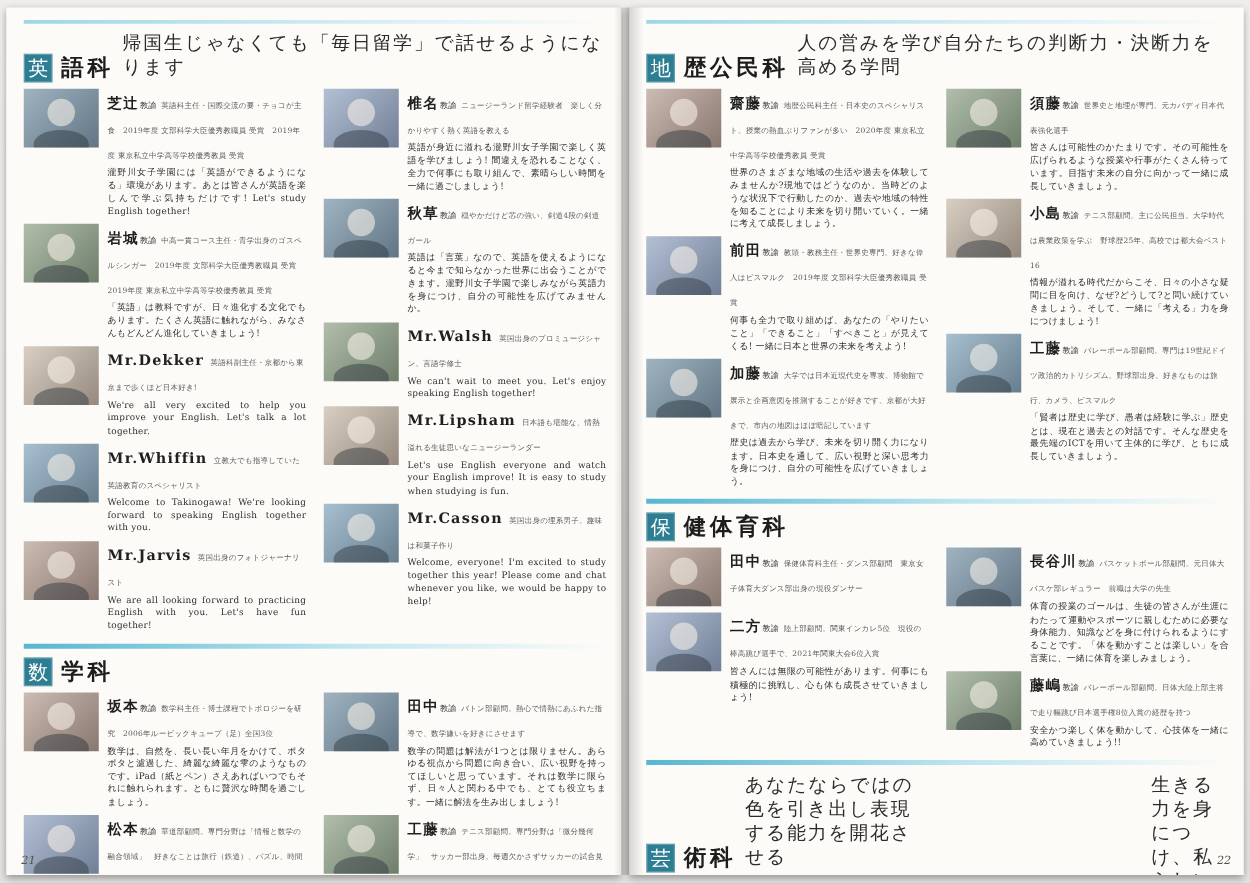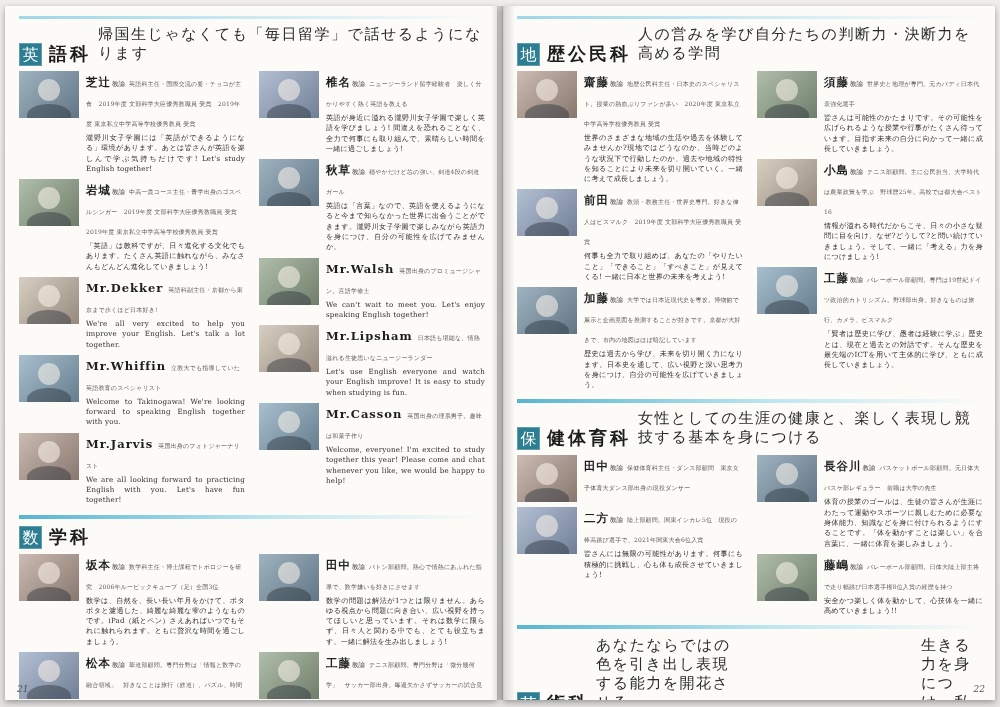--- a/index.html
+++ b/index.html
@@ -281,21 +281,20 @@
               </div>
             </div>
           </section>
         </div>
         <div class="divider"></div>
         <div class="band full">
           <section class="sec">
             <header class="sec-head">
               <span class="badge">保</span>
               <span class="sec-title">健体育科</span>
-              <span class="sec-tagline">女性としての生涯の健康と、楽しく表現し競技する基本を身につける</span>
             </header>
             <div class="cols">
               <div class="col">
                 <article class="teacher">
                   <div class="photo p4"></div>
                   <div class="t-body">
                     <div class="t-head"><span class="t-name">田中</span><span class="t-role">教諭</span><span class="t-note">保健体育科主任・ダンス部顧問　東京女子体育大ダンス部出身の現役ダンサー</span></div>
                   </div>
                 </article>
                 <article class="teacher">

